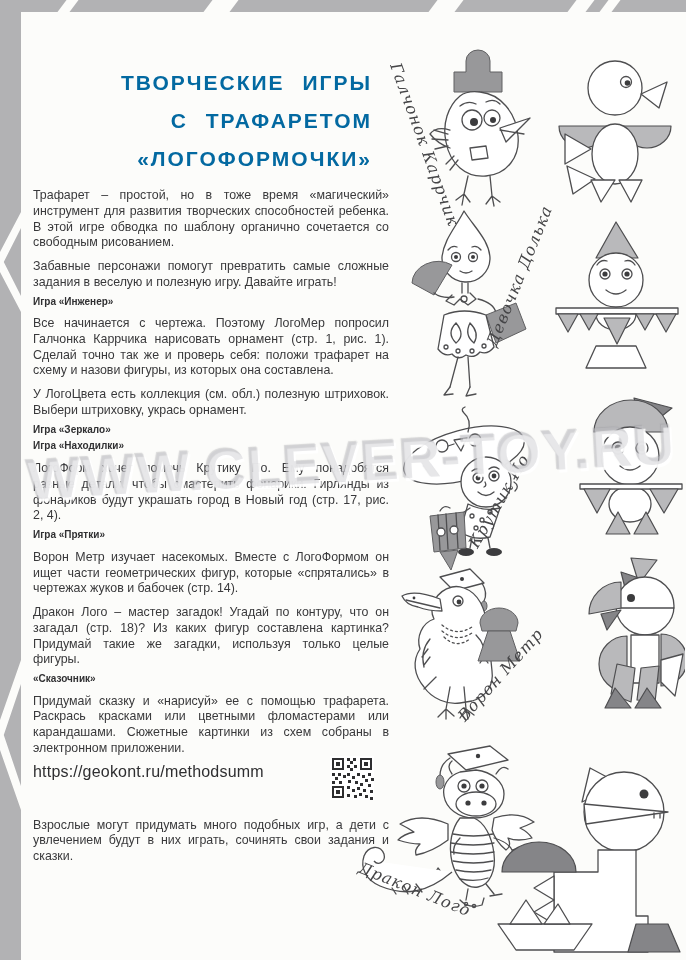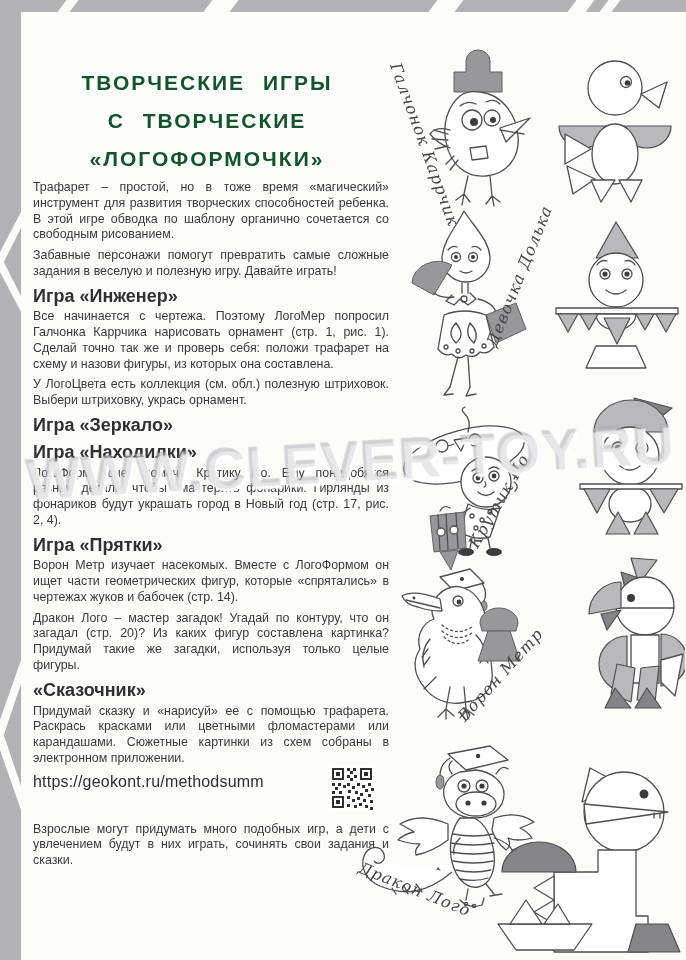--- a/index.html
+++ b/index.html
@@ -7,27 +7,27 @@
         font-family:"Liberation Sans",sans-serif;color:#39393b;}
 
   
   .strip-left{position:absolute;left:0;top:0;width:21px;height:960px;background:#b2b2b4;}
   .strip-top{position:absolute;left:21px;top:0;right:0;height:12px;background:#b2b2b4;}
   .band-gap{position:absolute;top:-1px;height:14px;background:#fcfcfa;transform:skewX(-37deg);}
   .chev{position:absolute;left:0;width:21px;background:#fcfcfa;
         clip-path:polygon(100% 0,100% 16%,18% 50%,100% 84%,100% 100%,0 60%,0 40%);}
 
   
-  .title{position:absolute;left:42px;top:64px;width:330px;text-align:center;
+  .title{position:absolute;left:42px;top:64px;width:330px;text-align:right;
          font-weight:bold;font-size:21px;line-height:38px;letter-spacing:2px;
-         word-spacing:10px;color:#14532d;}
+         word-spacing:10px;color:#0369a1;}
   .text-col{position:absolute;left:33px;top:180px;width:356px;font-size:12.4px;
             line-height:1.27;text-align:justify;}
-  .text-col p{margin:0 0 5px 0;}
-  .text-col h3{margin:4px 0 2px 0;font-size:18px;color:#303032;}
+  .text-col p{margin:8px 0 5px 0;}
+  .text-col h3{margin:4px 0 2px 0;font-size:10px;color:#303032;}
   .link-row{position:relative;height:48px;margin:4px 0 2px 0;}
   .link{font-size:16px;color:#2e2e30;letter-spacing:.2px;margin-top:18px;}
   .qr{position:absolute;left:297px;top:-6px;width:44px;height:44px;}
   .outro{margin-top:2px;}
 
   
   .fig{position:absolute;}
   .char-label{position:absolute;font-family:"DejaVu Serif",serif;font-style:italic;
               font-size:16px;color:#454547;white-space:nowrap;letter-spacing:1px;}
   .lbl1{left:404px;top:60px;transform-origin:0 0;transform:rotate(70deg);}
@@ -61,21 +61,21 @@
   <div class="chev" style="top:660px;height:150px;"></div>
   <div class="strip-top"></div>
   <div class="band-gap" style="left:62px;width:12px;"></div>
   <div class="band-gap" style="left:208px;width:26px;"></div>
   <div class="band-gap" style="left:433px;width:26px;"></div>
   <div class="band-gap" style="left:572px;width:18px;"></div>
   <div class="band-gap" style="left:604px;width:12px;"></div>
 
   <div class="title">
     <div>ТВОРЧЕСКИЕ ИГРЫ</div>
-    <div>С ТВОРЧЕСКИЕ</div>
+    <div>С ТРАФАРЕТОМ</div>
     <div>«ЛОГОФОРМОЧКИ»</div>
   </div>
 
   <div class="text-col">
     <p>Трафарет – простой, но в тоже время «магический» инструмент для развития творческих способностей ребенка. В этой игре обводка по шаблону органично сочетается со свободным рисованием.</p>
     <p>Забавные персонажи помогут превратить самые сложные задания в веселую и полезную игру. Давайте играть!</p>
 
     <h3>Игра «Инженер»</h3>
     <p>Все начинается с чертежа. Поэтому ЛогоМер попросил Галчонка Каррчика нарисовать орнамент (стр. 1, рис. 1). Сделай точно так же и проверь себя: положи трафарет на схему и назови фигуры, из которых она составлена.</p>
 
@@ -83,21 +83,21 @@
 
     <h3>Игра «Зеркало»</h3>
 
 
     <h3>Игра «Находилки»</h3>
     <p>ЛогоФорм хочет помочь Крутику По. Ему понадобятся разные детали, чтобы смастерить фонарики. Гирлянды из фонариков будут украшать город в Новый год (стр. 17, рис. 2, 4).</p>
 
     <h3>Игра «Прятки»</h3>
     <p>Ворон Метр изучает насекомых. Вместе с ЛогоФормом он ищет части геометрических фигур, которые «спрятались» в чертежах жуков и бабочек (стр. 14).</p>
 
-    <p>Дракон Лого – мастер загадок! Угадай по контуру, что он загадал (стр. 20)? Из каких фигур составлена картинка? Придумай такие же загадки, используя только целые фигуры.</p>
+    <p>Дракон Лого – мастер загадок! Угадай по контуру, что он загадал (стр. 18)? Из каких фигур составлена картинка? Придумай такие же загадки, используя только целые фигуры.</p>
 
     <h3>«Сказочник»</h3>
     <p>Придумай сказку и «нарисуй» ее с помощью трафарета. Раскрась красками или цветными фломастерами или карандашами. Сюжетные картинки из схем собраны в электронном приложении.</p>
 
     <div class="link-row">
       <span class="link">https://geokont.ru/methodsumm</span>
       
       <svg class="qr" viewBox="0 0 44 44">
         <rect x="0" y="0" width="44" height="44" fill="#fff"></rect>
         <g fill="#2e2e30">

